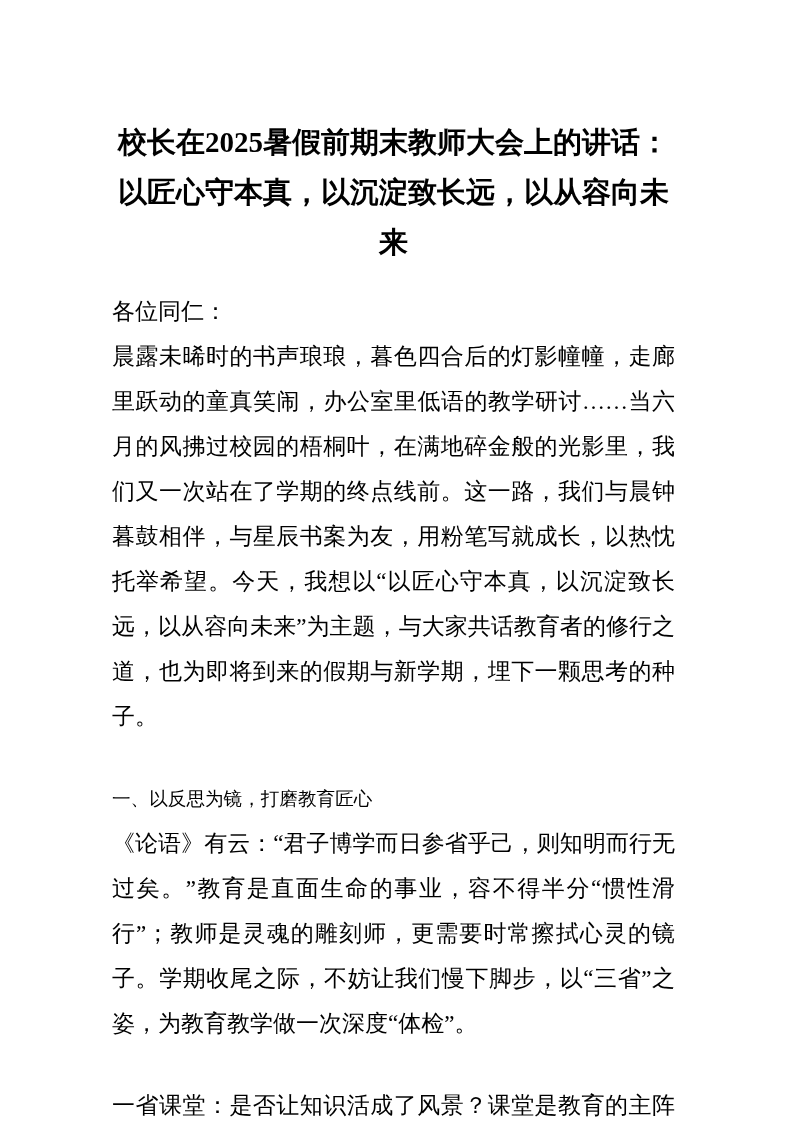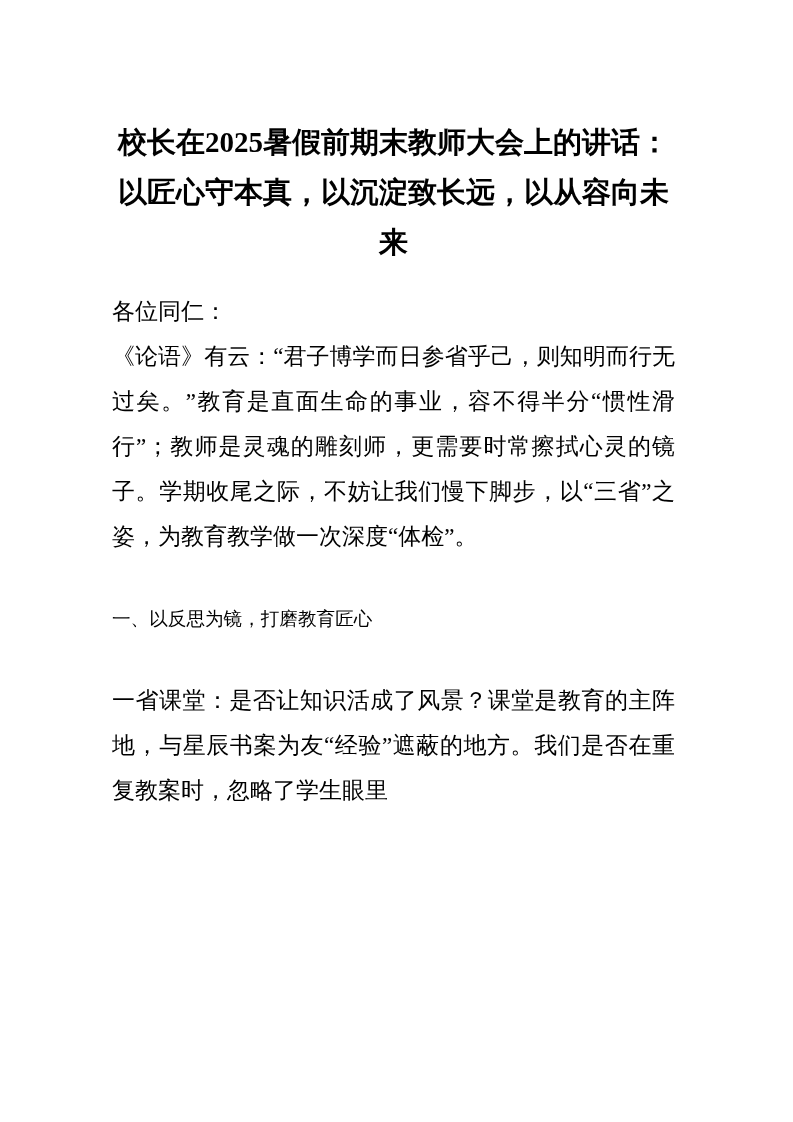--- a/index.html
+++ b/index.html
@@ -43,19 +43,20 @@
   }
 </style>
 </head>
 <body>
 
 <div class="page">
   <h1 class="doc-title">校长在2025暑假前期末教师大会上的讲话：以匠心守本真，以沉淀致长远，以从容向未来</h1>
 
   <div class="para">各位同仁：</div>
 
+  <div class="para">晨露未晞时的书声琅琅，暮色四合后的灯影幢幢，走廊里跃动的童真笑闹，办公室里低语的教学研讨……当六月的风拂过校园的梧桐叶，在满地碎金般的光影里，我们又一次站在了学期的终点线前。这一路，我们与晨钟暮鼓相伴，与星辰书案为友，用粉笔写就成长，以热忱托举希望。今天，我想以“以匠心守本真，以沉淀致长远，以从容向未来”为主题，与大家共话教育者的修行之道，也为即将到来的假期与新学期，埋下一颗思考的种子。</div>
+
+  <div class="para section-heading gap-before">一、以反思为镜，打磨教育匠心</div>
 
   <div class="para">《论语》有云：“君子博学而日参省乎己，则知明而行无过矣。”教育是直面生命的事业，容不得半分“惯性滑行”；教师是灵魂的雕刻师，更需要时常擦拭心灵的镜子。学期收尾之际，不妨让我们慢下脚步，以“三省”之姿，为教育教学做一次深度“体检”。</div>
-
-  <div class="para section-heading gap-before">一、以反思为镜，打磨教育匠心</div>
 
   <div class="para gap-before">一省课堂：是否让知识活成了风景？课堂是教育的主阵地，与星辰书案为友“经验”遮蔽的地方。我们是否在重复教案时，忽略了学生眼里</div>
 </div>
 
 </body></html>

